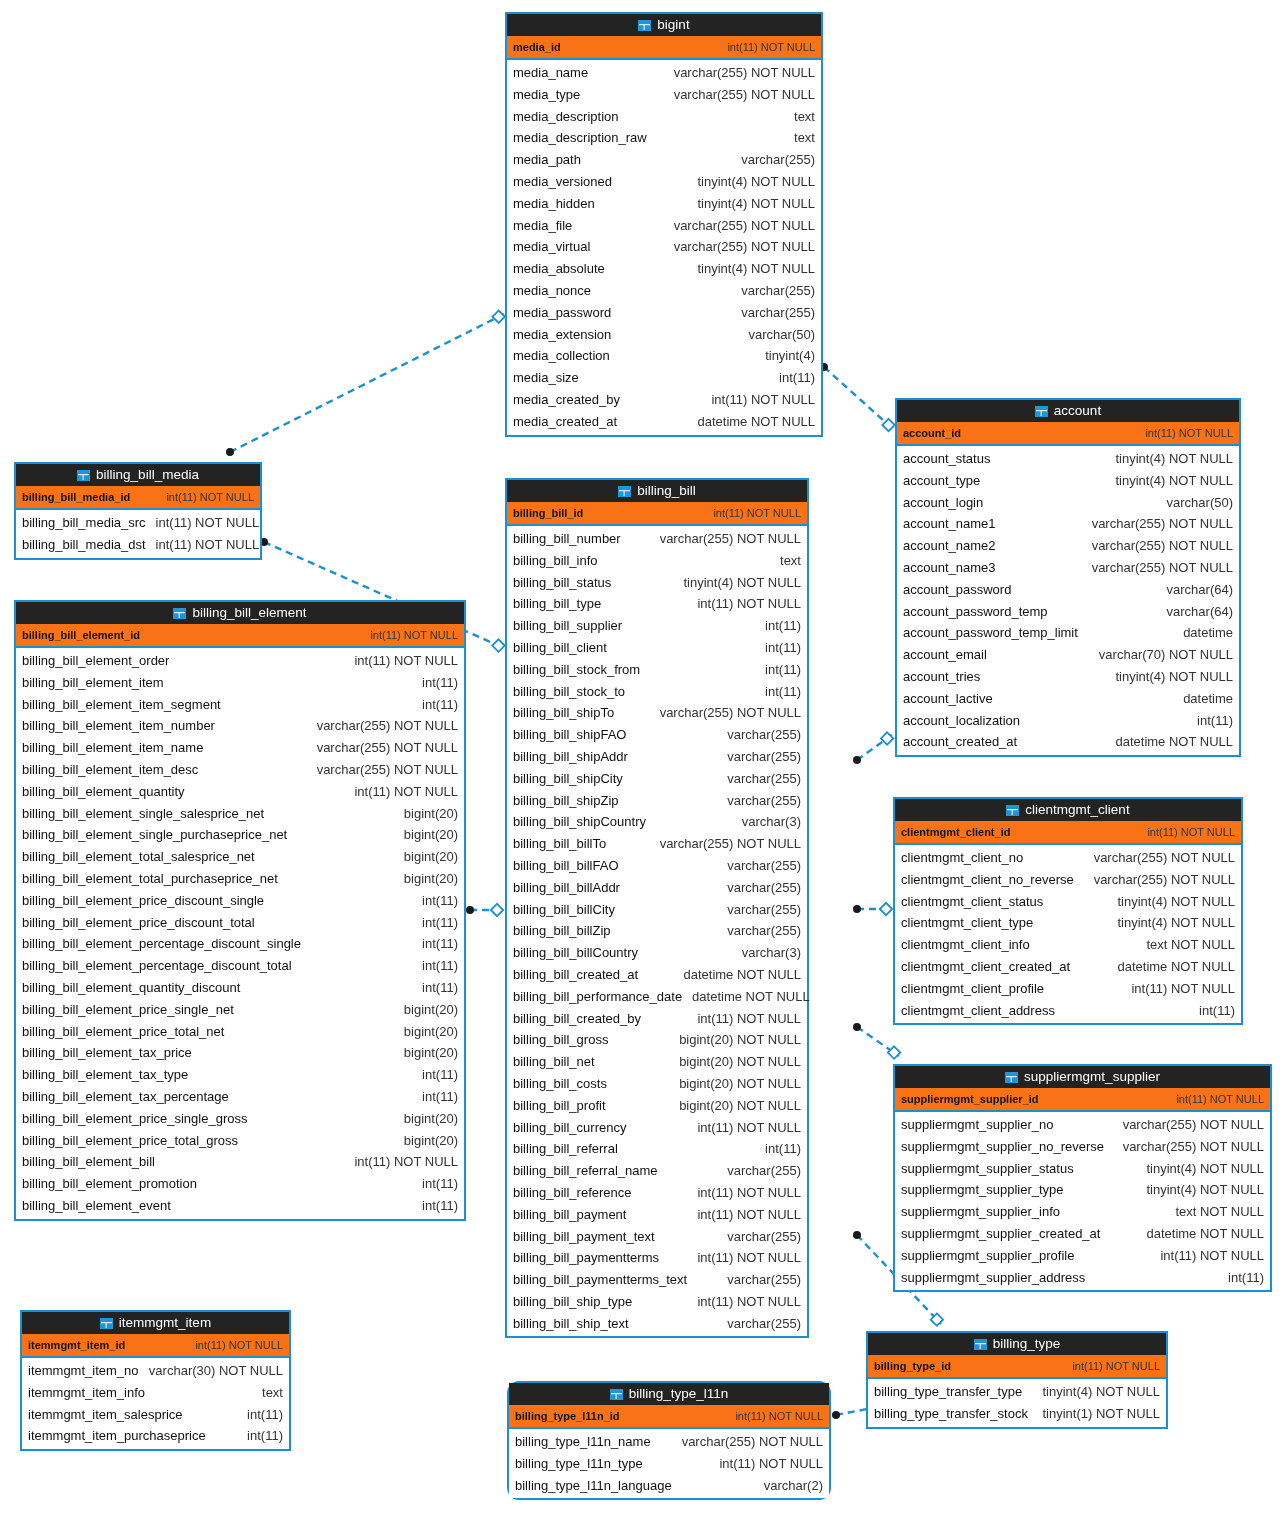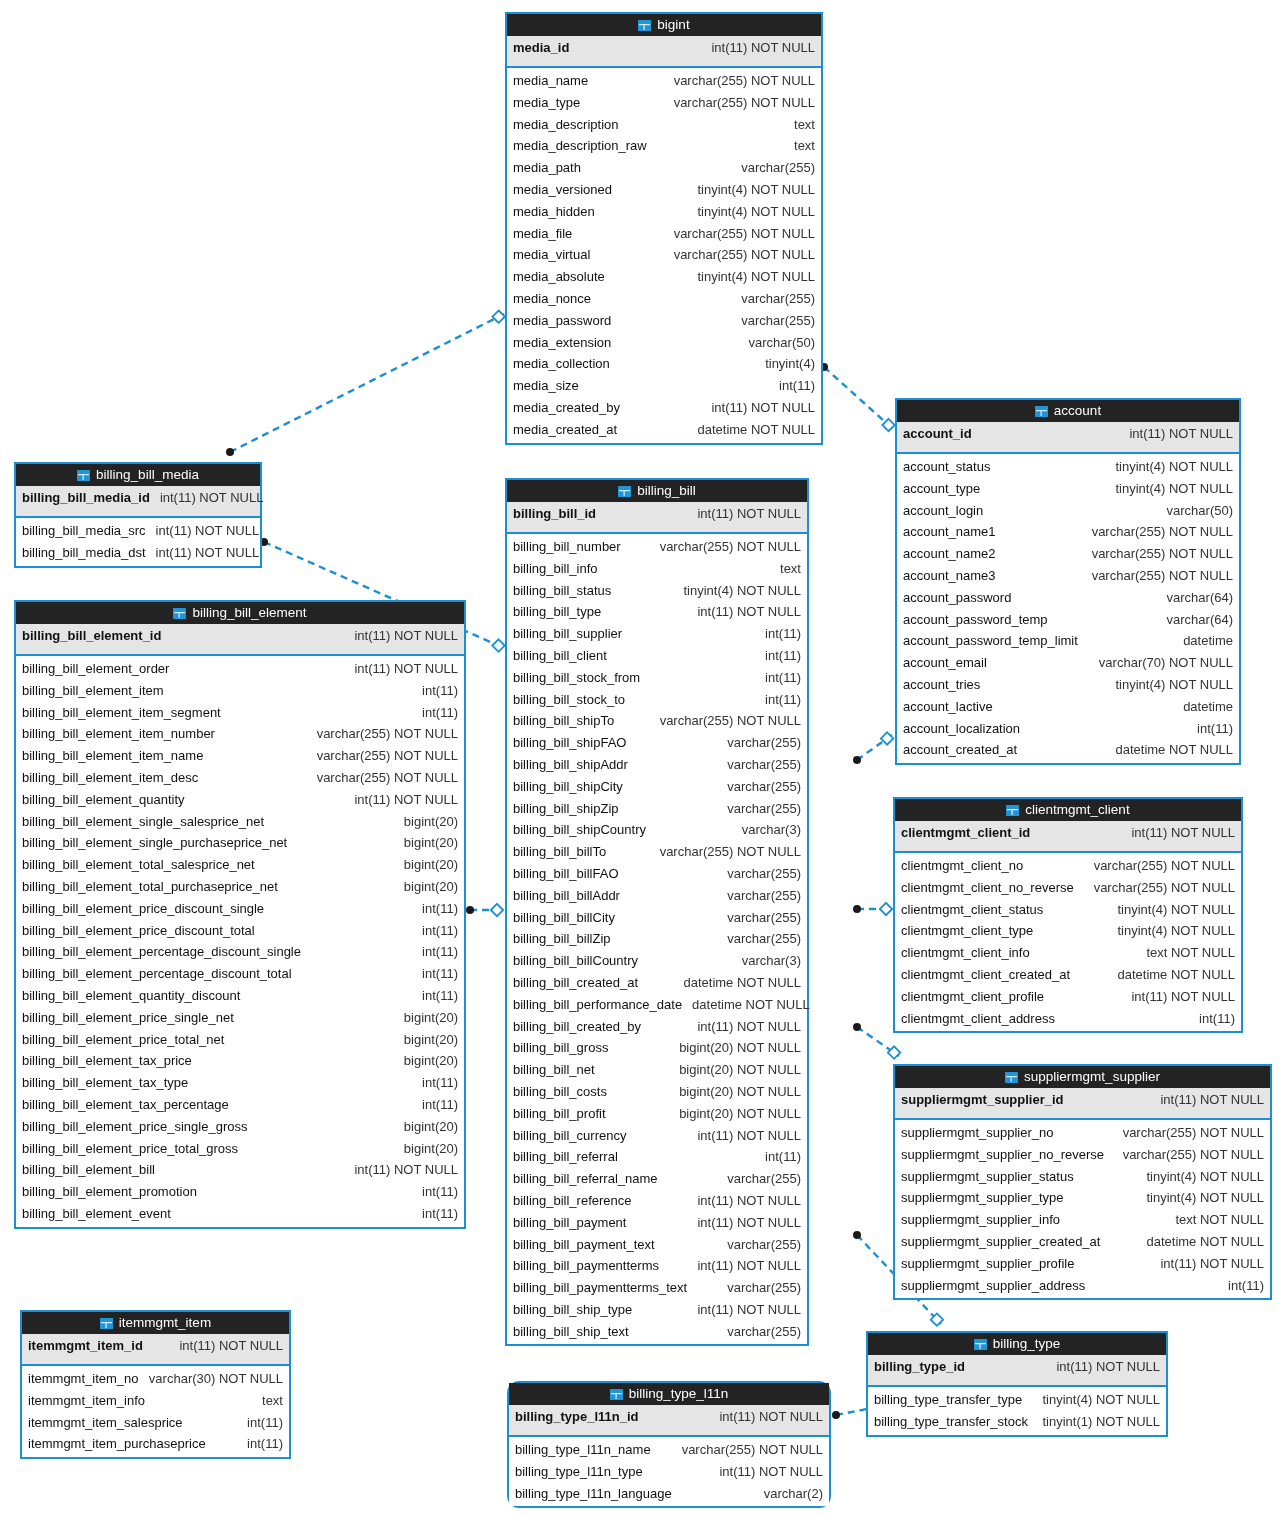--- a/index.html
+++ b/index.html
@@ -50,27 +50,27 @@
     width:13px;
     height:11px;
     position:relative;
     flex:0 0 auto;
   }
   .table-icon svg{display:block;}
   .pk-row{
     display:flex;
     justify-content:space-between;
     align-items:baseline;
-    font-size:13px;
+    font-size:11px;
     line-height:21px;
-    padding:1px 6px 8px 6px;
+    padding:1px 6px 0 6px;
     border-bottom:2px solid #1a8fd1;
     white-space:nowrap;
     box-sizing:border-box;
-    background:#e5e5e5;
+    background:#f97316;
   }
   .pk-row .col-name{font-weight:bold;color:#111;}
   .pk-row .col-type{color:#333;padding-left:10px;}
   .fields{padding:2px 0 2px 0;background:#fff;}
   .field-row{
     display:flex;
     justify-content:space-between;
     align-items:baseline;
     font-size:13px;
     line-height:21.8px;

